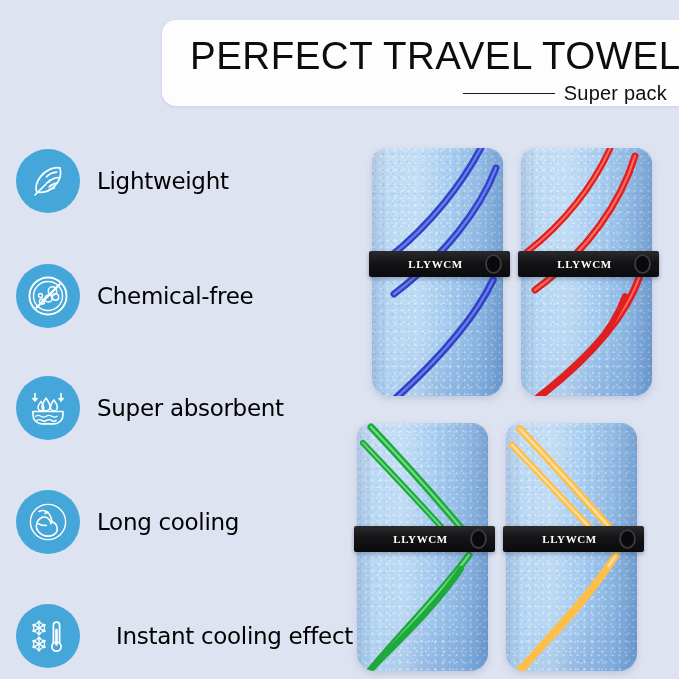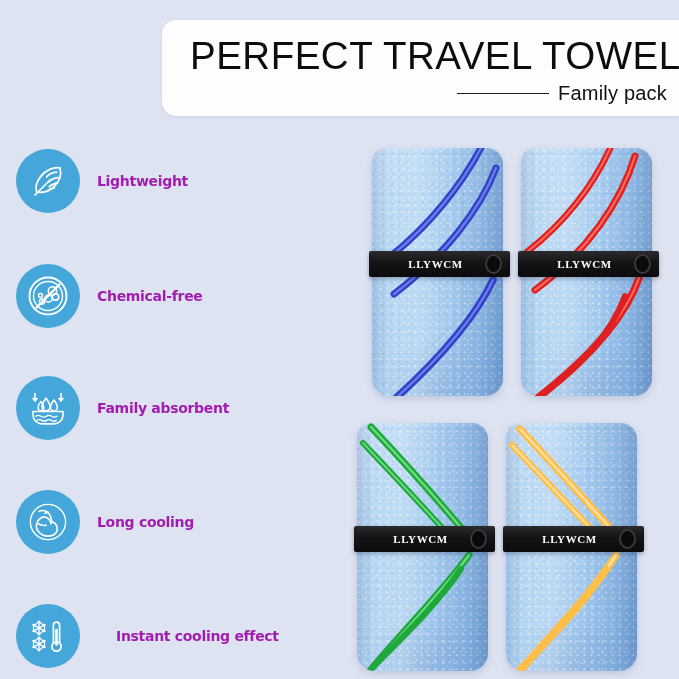--- a/index.html
+++ b/index.html
@@ -14,21 +14,21 @@
     overflow: hidden;
     position: relative;
   }
 
   
   #title-banner {
     position: absolute;
     left: 162px;
     top: 20px;
     width: 517px;
-    height: 96px;
+    height: 86px;
     background: #fdfdfd;
     border-radius: 14px 0 0 14px;
     box-shadow: 0 1px 3px rgba(110,120,160,0.18);
     box-sizing: border-box;
     padding: 0;
   }
   #title-main {
     position: absolute;
     left: 28px;
     top: 12px;
@@ -83,23 +83,23 @@
     border-radius: 50%;
     background: #45a7d9;
     flex: 0 0 64px;
     display: flex;
     align-items: center;
     justify-content: center;
     box-sizing: border-box;
   }
   .feature-icon svg { display: block; }
   .feature-label {
-    font-size: 14px;
-    font-weight: bold;
-    color: #a21caf;
+    font-size: 23px;
+    font-weight: normal;
+    color: #000000;
     letter-spacing: -0.3px;
     white-space: nowrap;
     font-family: "DejaVu Sans", sans-serif;
   }
 
   
   #towel-grid {
     position: absolute;
     left: 345px;
     top: 140px;
@@ -194,21 +194,21 @@
     box-shadow: inset 0 0 0 2px #3a3a3f;
   }
 </style>
 </head>
 <body>
 
 <div id="title-banner">
   <div id="title-main">PERFECT  TRAVEL  TOWEL</div>
   <div id="subtitle-row">
     <span id="subtitle-rule"></span>
-    <span id="subtitle-text">Family  pack</span>
+    <span id="subtitle-text">Super  pack</span>
   </div>
 </div>
 
 <div id="feature-list">
 
   <div class="feature-item" style="top:0px;">
     <span class="feature-icon">
       <svg width="44" height="44" viewBox="0 0 44 44" fill="none" stroke="#ffffff" stroke-width="1.7" stroke-linecap="round" stroke-linejoin="round">
         <path d="M34 9c-6.5-1.4-14.4 2.3-19.2 8.4C10.6 22.7 9.2 28.4 10.6 33"></path>
         <path d="M34 9c1.6 6.2-.6 13.1-5.2 17.9-4.6 4.8-11 7-16.4 6.3"></path>
@@ -244,21 +244,21 @@
         <path d="M9 7.5v7.5M9 15l-2-2.6M9 15l2-2.6"></path>
         <path d="M35 7.5v7.5M35 15l-2-2.6M35 15l2-2.6"></path>
         <path d="M16 20.8c0-3.4 4-8.6 4-8.6s4 5.2 4 8.6a4 4 0 0 1-8 0Z"></path>
         <path d="M24.5 21.4c0-3 3.4-7.4 3.4-7.4s3.4 4.4 3.4 7.4a3.4 3.4 0 0 1-6.8 0Z"></path>
         <path d="M12 21.8c0-2.6 2.9-6.4 2.9-6.4s2.9 3.8 2.9 6.4a2.9 2.9 0 0 1-5.8 0Z" stroke-width="1.4"></path>
         <path d="M7 25.5h30v3.4a9 9 0 0 1-9 9H16a9 9 0 0 1-9-9Z"></path>
         <path d="M9.5 30.2c1.8-1.2 3.6-1.2 5.4 0s3.6 1.2 5.4 0 3.6-1.2 5.4 0 3.6 1.2 5.4 0" stroke-width="1.3"></path>
         <path d="M11 34.4c1.6-1.1 3.2-1.1 4.8 0s3.2 1.1 4.8 0 3.2-1.1 4.8 0 3.2 1.1 4.8 0" stroke-width="1.3"></path>
       </svg>
     </span>
-    <span class="feature-label">Family absorbent</span>
+    <span class="feature-label">Super absorbent</span>
   </div>
 
   <div class="feature-item" style="top:341px;">
     <span class="feature-icon">
       <svg width="46" height="46" viewBox="0 0 46 46" fill="none" stroke="#ffffff" stroke-width="1.6" stroke-linecap="round" stroke-linejoin="round">
         <circle cx="23" cy="23" r="17.6" stroke-width="1.4"></circle>
         <path d="M14 12.5c3-1.4 6.6-1 9 1.2 2.6 2.4 3.4 6 3.8 9.2"></path>
         <path d="M26.8 22.9c2.6.6 4.6 2.6 5.2 5.2.7 3-.7 6.1-3.3 7.6"></path>
         <path d="M28.7 35.7c-3.6 1.8-7.9 1.8-11.5 0-2.3-1.2-4.1-3-5.2-5.3"></path>
         <path d="M12 30.4c-.9-2.4-.8-5.1.3-7.4 1-2.2 2.8-3.9 5-4.8"></path>

